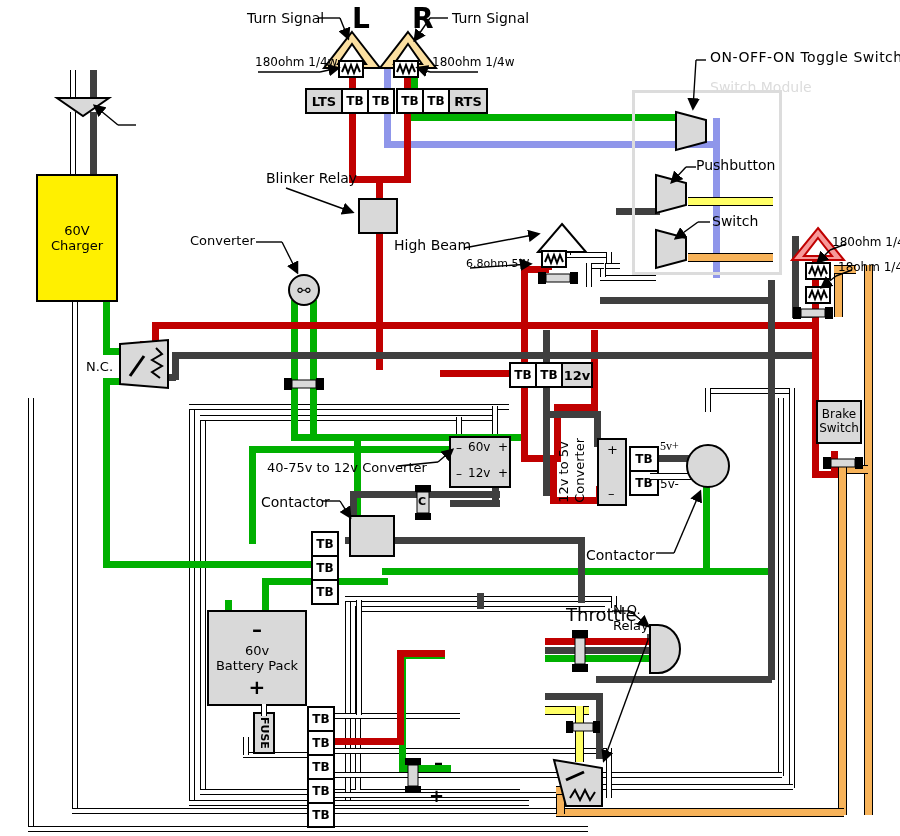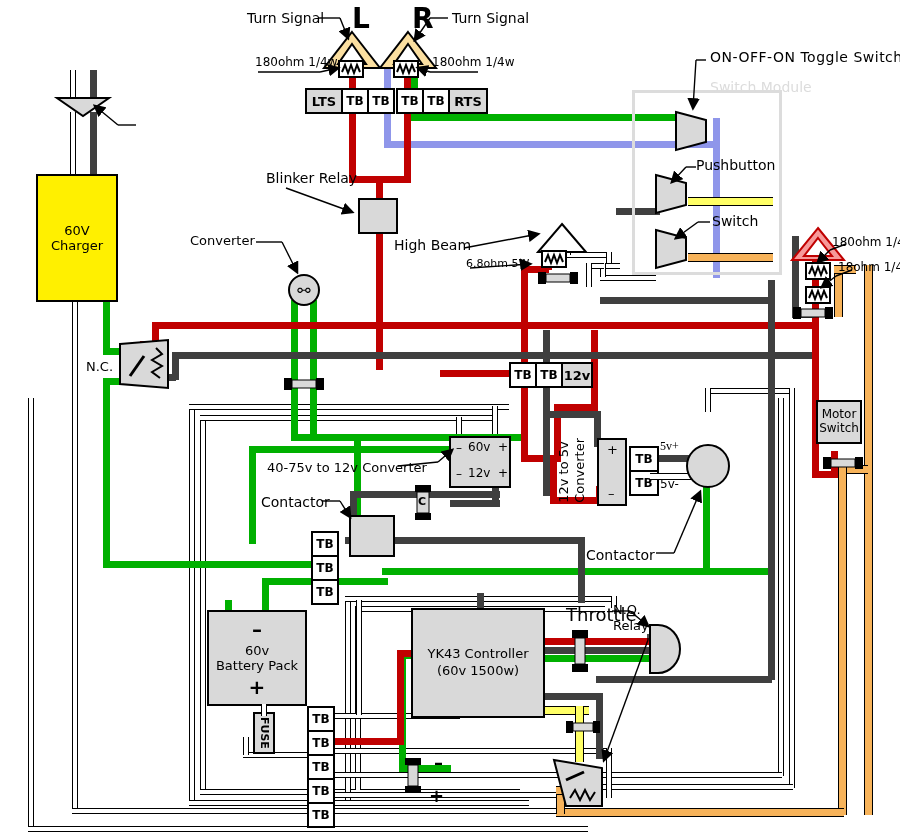--- a/index.html
+++ b/index.html
@@ -337,21 +337,21 @@
 
   <div style="position:absolute;left:793px;top:305px;">
     <svg width="40" height="16" viewBox="0 0 40 16">
       <rect x="0" y="2" width="8" height="12" fill="#000"></rect>
       <rect x="8" y="4" width="24" height="8" fill="#d9d9d9" stroke="#000" stroke-width="1"></rect>
       <rect x="32" y="2" width="8" height="12" fill="#000"></rect>
     </svg>
   </div>
 
   <div class="box grey ctr" style="left:816px;top:400px;width:46px;height:44px;">
-    <span style="font-size:12px;white-space:pre-line;line-height:1.15;">Motor
+    <span style="font-size:12px;white-space:pre-line;line-height:1.15;">Brake
 Switch</span>
   </div>
   <div style="position:absolute;left:823px;top:455px;">
     <svg width="40" height="16" viewBox="0 0 40 16">
       <rect x="0" y="2" width="8" height="12" fill="#000"></rect>
       <rect x="8" y="4" width="24" height="8" fill="#d9d9d9" stroke="#000" stroke-width="1"></rect>
       <rect x="32" y="2" width="8" height="12" fill="#000"></rect>
     </svg>
   </div>
 
@@ -426,24 +426,20 @@
   <div class="w" style="left:261px;top:704px;width:4px;height:12px;background:#fff;border-left:1.5px solid #000;border-right:1.5px solid #000;"></div>
 
   <div style="position:absolute;left:307px;top:706px;">
     <div class="tb ctr" style="width:24px;height:22px;">TB</div>
     <div class="tb ctr" style="width:24px;height:22px;margin-top:-2px;">TB</div>
     <div class="tb ctr" style="width:24px;height:22px;margin-top:-2px;">TB</div>
     <div class="tb ctr" style="width:24px;height:22px;margin-top:-2px;">TB</div>
     <div class="tb ctr" style="width:24px;height:22px;margin-top:-2px;">TB</div>
   </div>
 
-  <div class="box grey ctr" style="left:411px;top:608px;width:134px;height:110px;">
-    <span style="font-size:13px;white-space:pre-line;line-height:1.3;">YK43 Controller
-(60v 1500w)</span>
-  </div>
 
   <div class="lbl" style="left:434px;top:753px;font-size:18px;font-weight:bold;">–</div>
   <div class="lbl" style="left:429px;top:786px;font-size:18px;font-weight:bold;">+</div>
 
   <div style="position:absolute;left:405px;top:758px;">
     <svg width="16" height="36" viewBox="0 0 16 36">
       <rect x="0" y="0" width="16" height="7" fill="#000"></rect>
       <rect x="3" y="7" width="10" height="21" fill="#d9d9d9" stroke="#000" stroke-width="1"></rect>
       <rect x="0" y="28" width="16" height="7" fill="#000"></rect>
     </svg>

